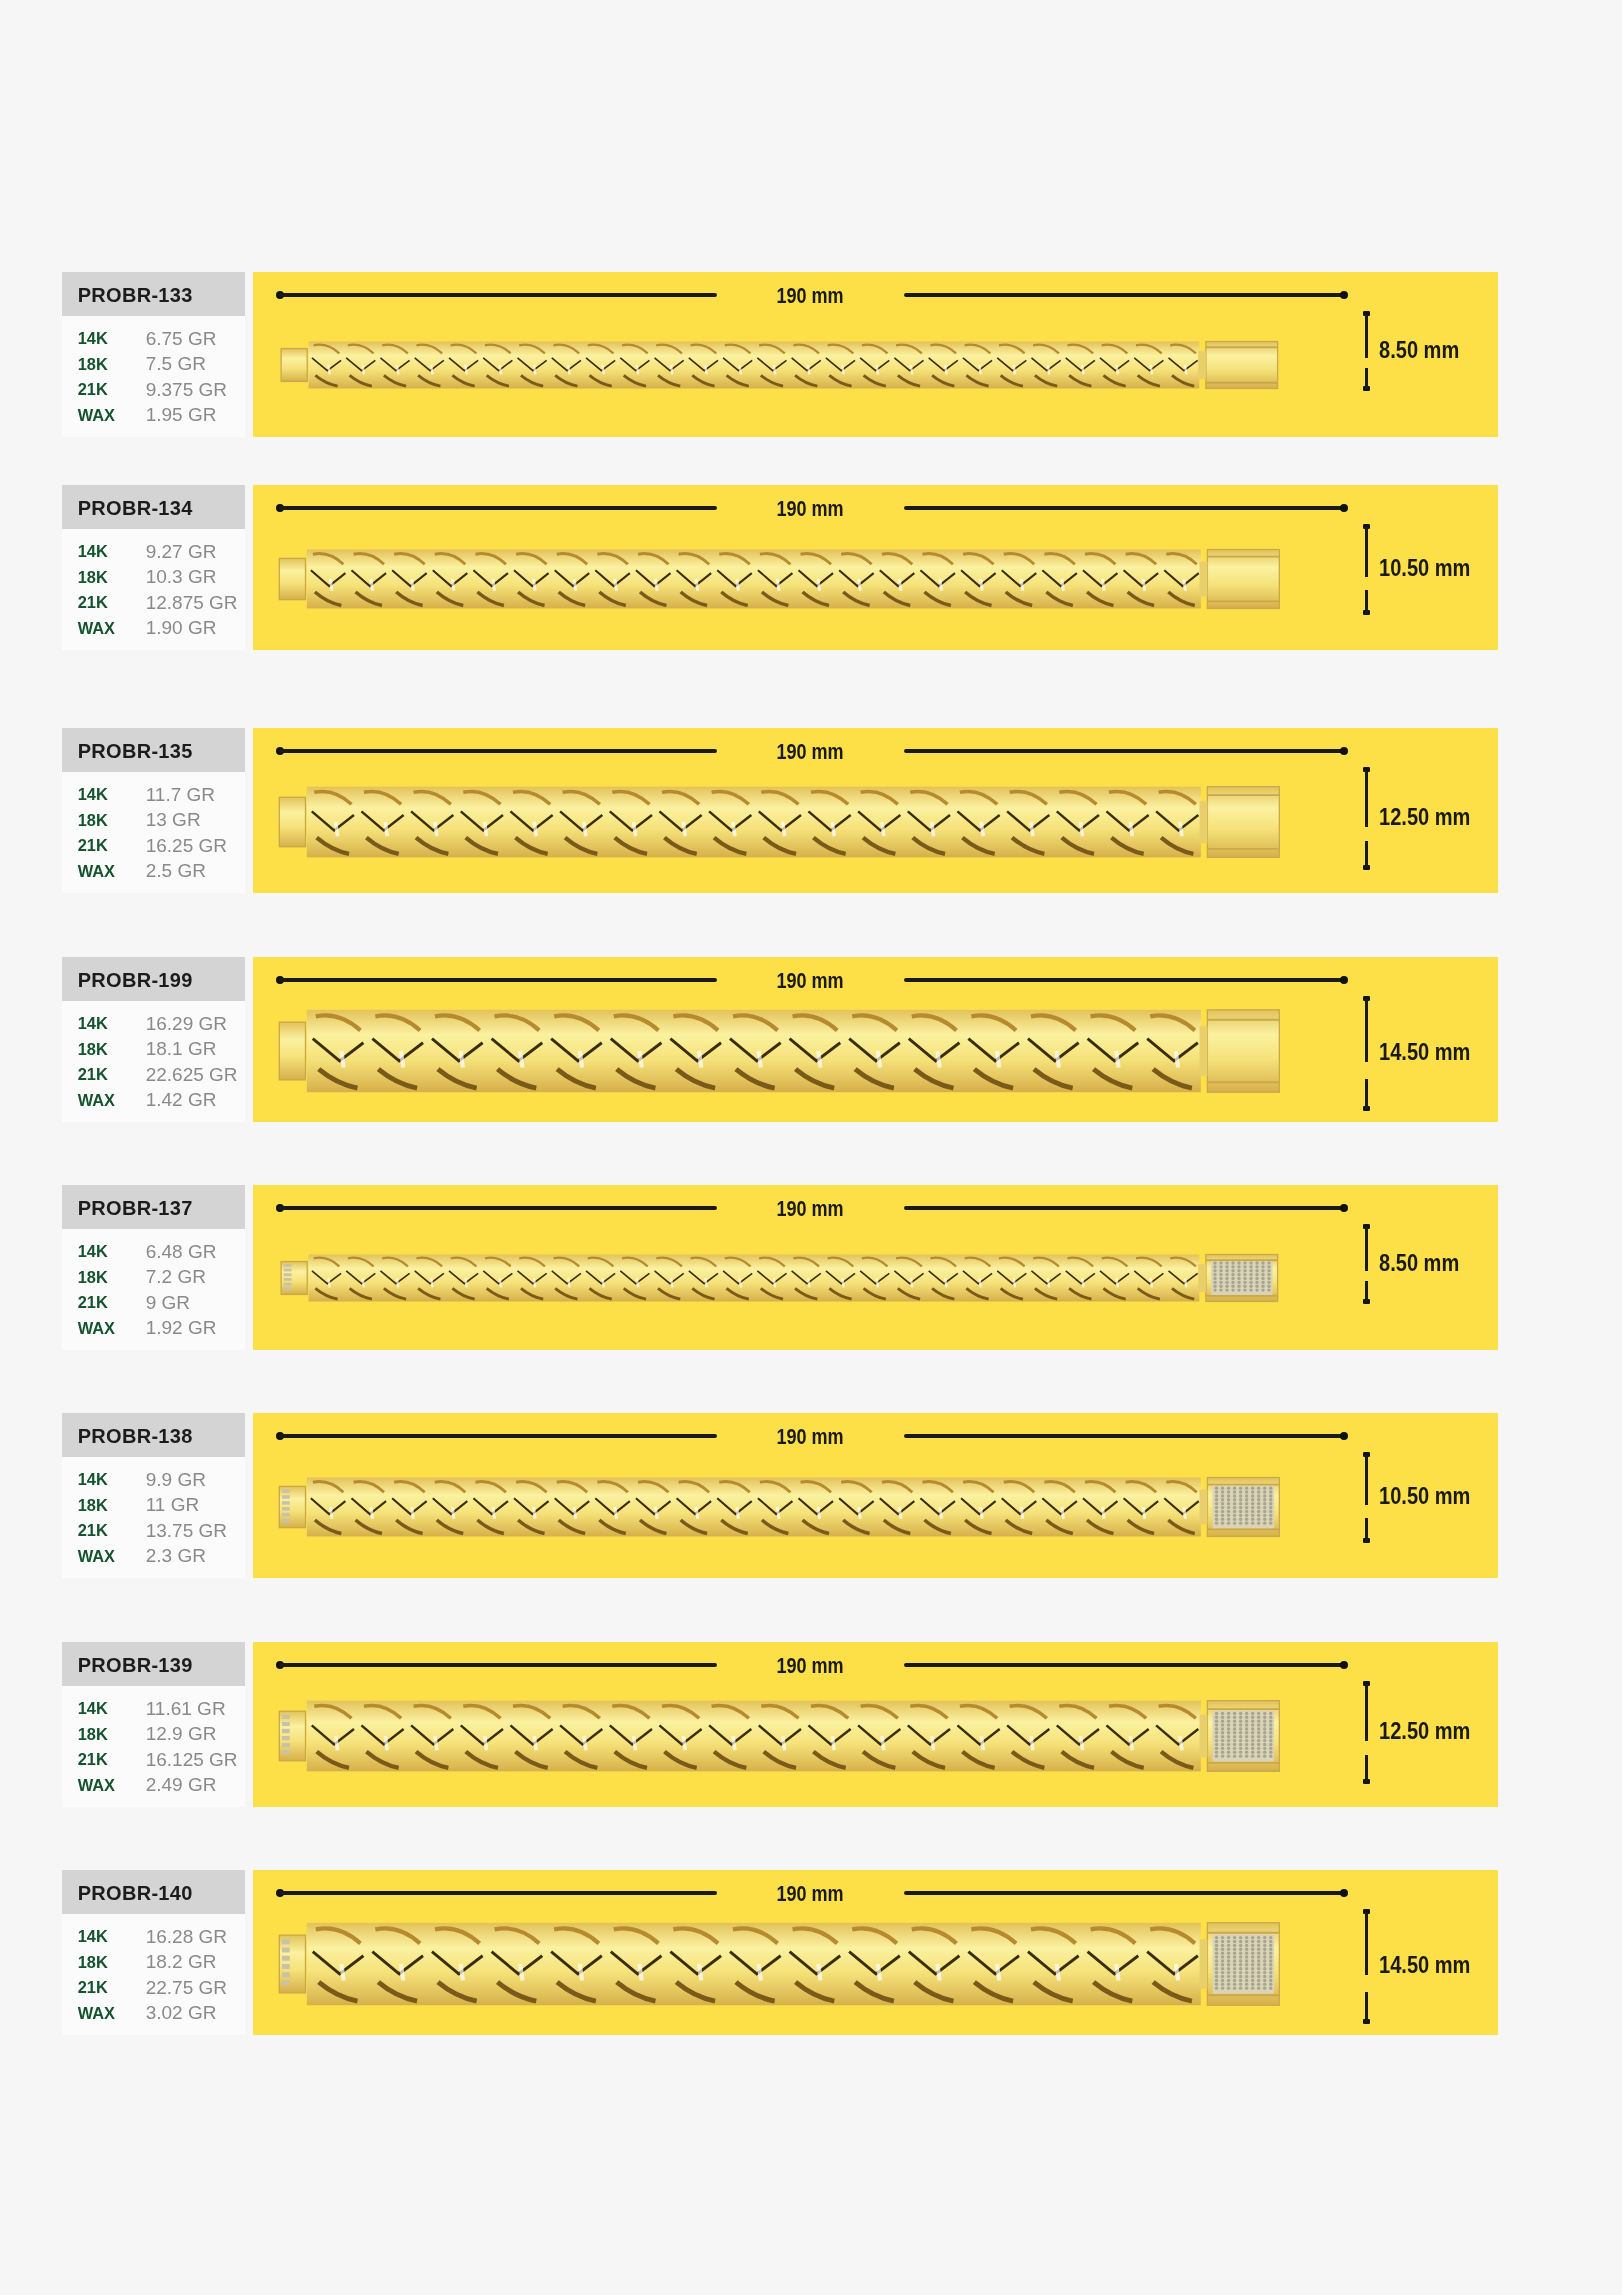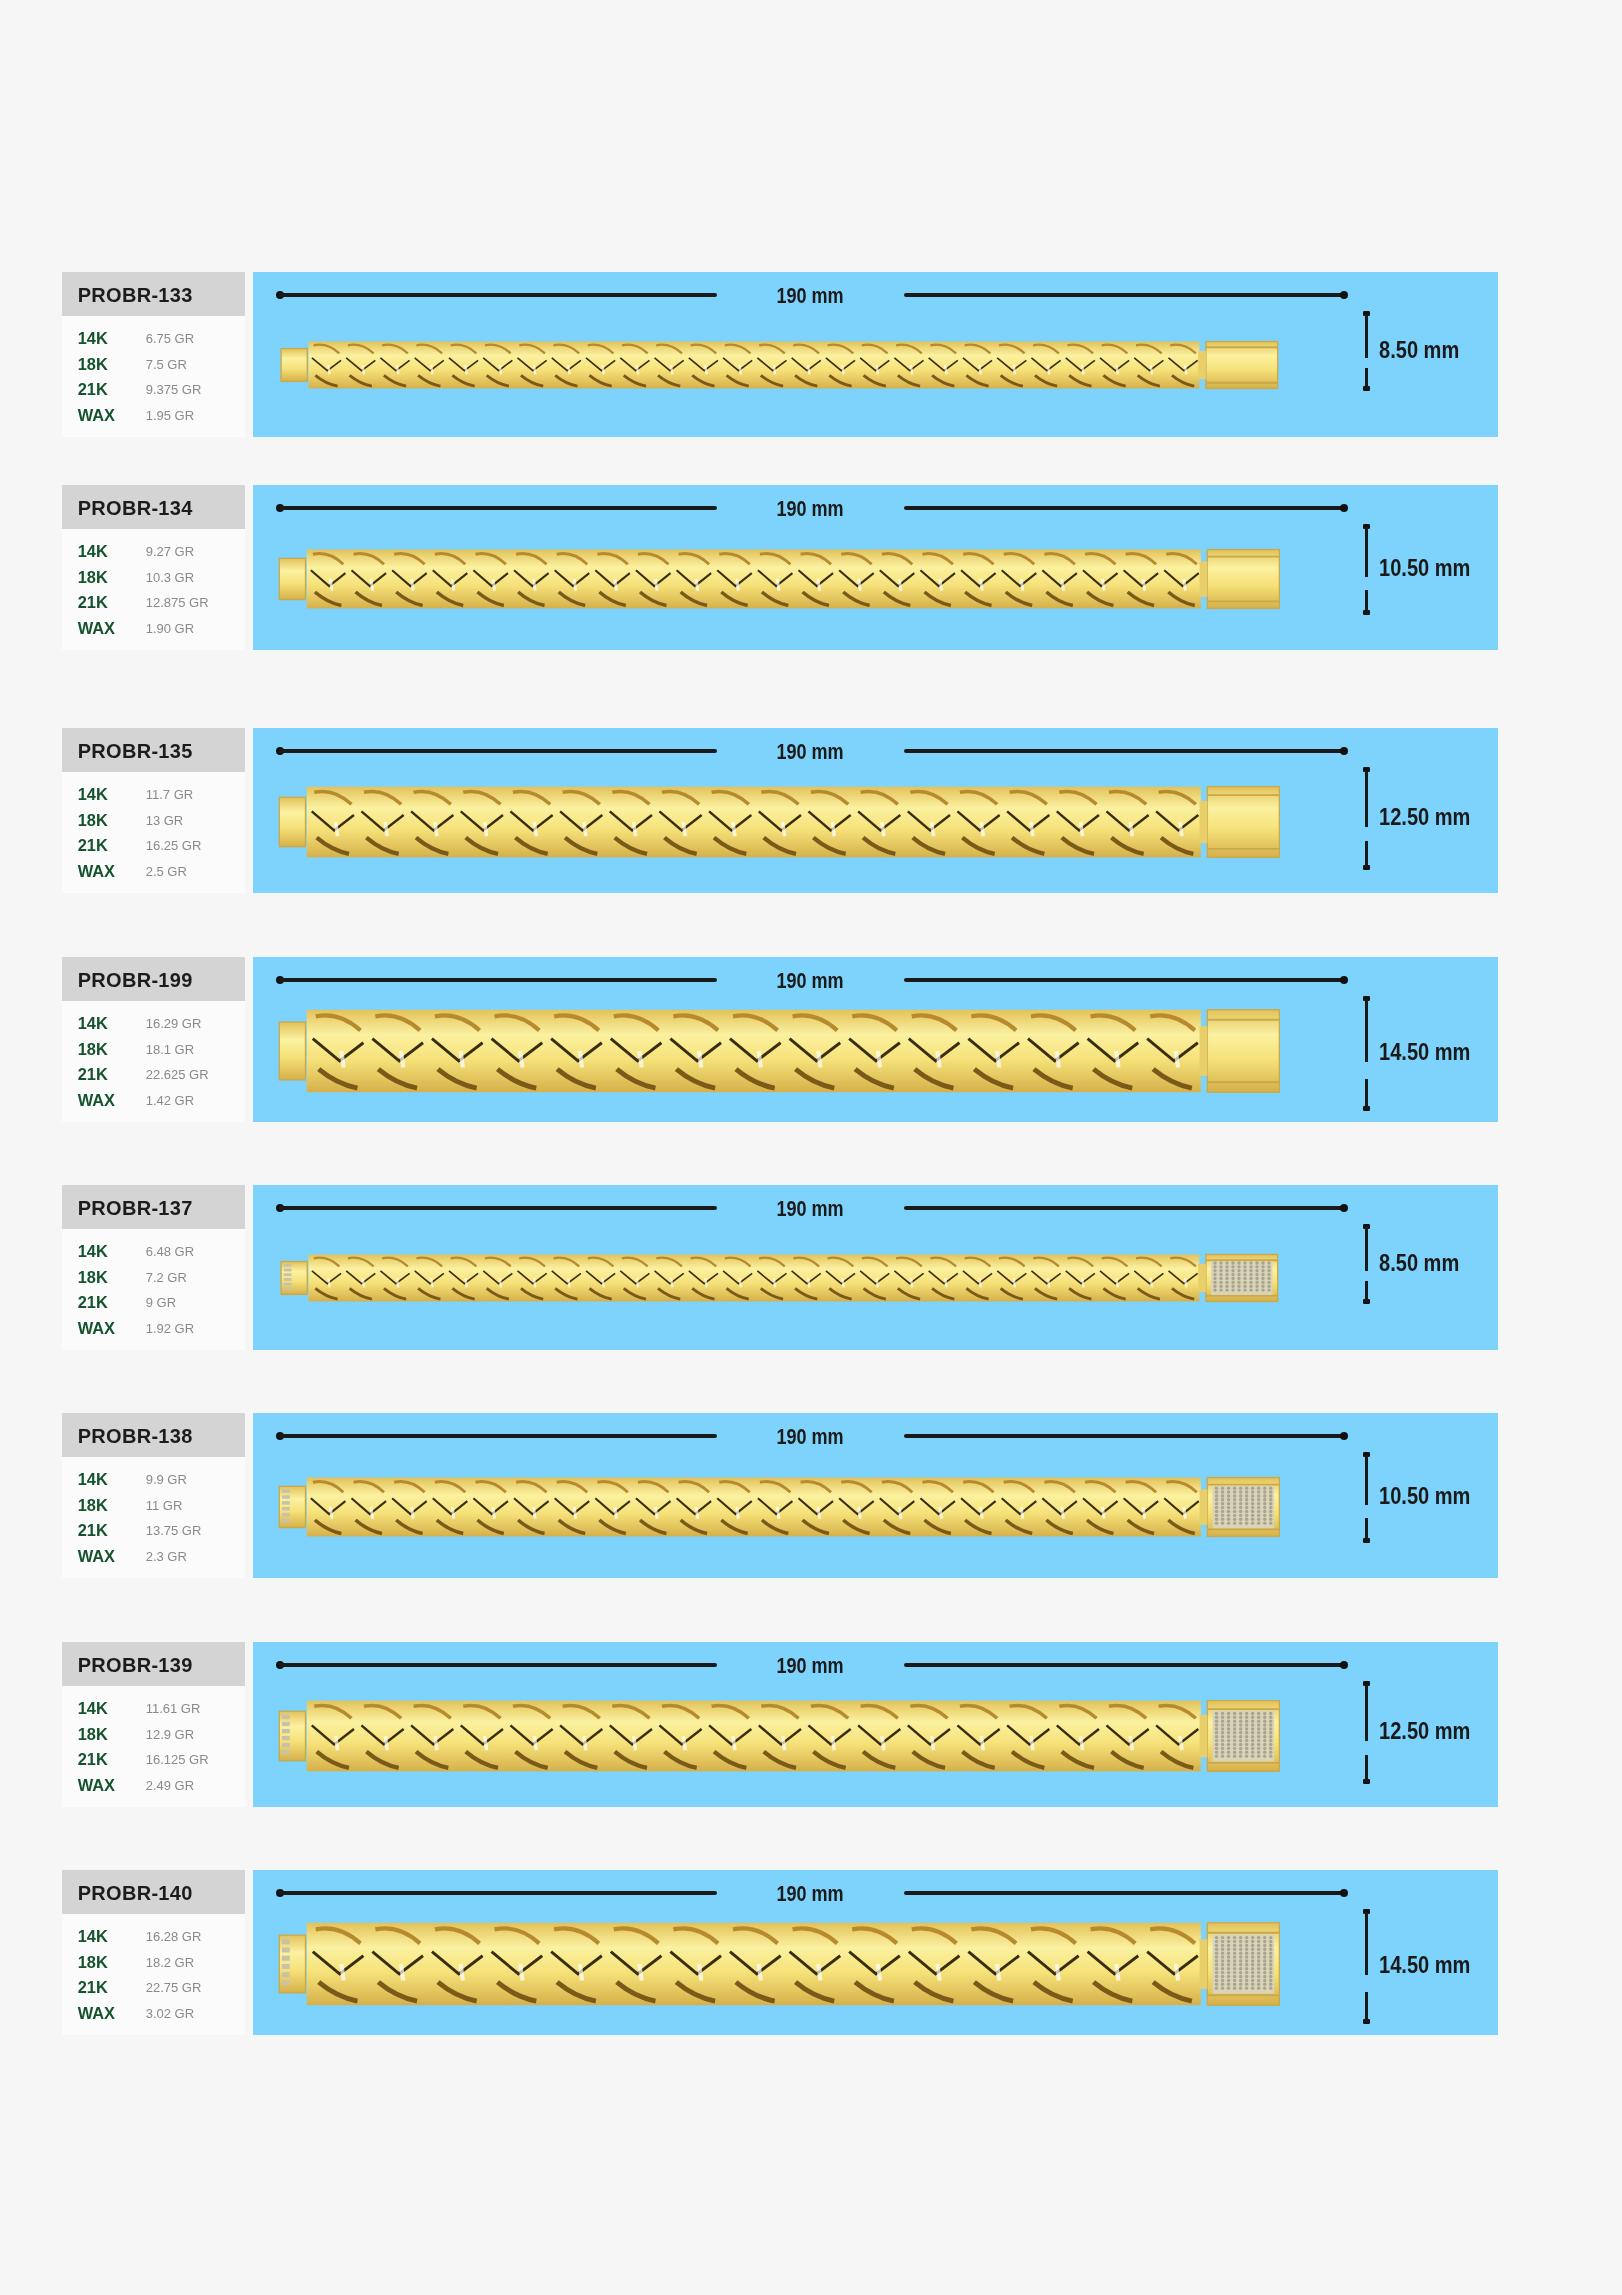--- a/index.html
+++ b/index.html
@@ -4,22 +4,22 @@
 <style>
   html,body{margin:0;padding:0;}
   body{width:1622px;height:2295px;background:#f6f6f6;position:relative;overflow:hidden;font-family:"Liberation Sans",sans-serif;}
   .row{position:absolute;left:62px;width:1436px;height:165px;}
   .left{position:absolute;left:0;top:0;width:183px;height:165px;background:#fbfbfb;}
   .code{position:absolute;left:0;top:0;width:183px;height:44px;background:#d4d4d4;}
   .code span{position:absolute;left:15.7px;top:11.8px;font-weight:bold;font-size:20px;color:#1c1c1c;letter-spacing:0.3px;}
   .specs{position:absolute;left:15.7px;top:54px;}
   .spec{height:25.5px;display:flex;align-items:center;}
   .k{width:68px;font-weight:bold;font-size:16.4px;color:#14532d;}
-  .v{font-size:13px;color:#8a8a8a;}
-  .right{position:absolute;left:191px;top:0;width:1245px;height:165px;background:#7dd3fc;}
+  .v{font-size:19px;color:#8a8a8a;}
+  .right{position:absolute;left:191px;top:0;width:1245px;height:165px;background:#fde047;}
   .len{position:absolute;left:26px;top:11px;width:1067px;height:23.6px;}
   .len .line{position:absolute;top:9.8px;height:3.9px;background:#1a1a1a;border-radius:2px;}
   .len .l1{left:0;width:438px;}
   .len .l2{left:625px;width:442px;}
   .len .dot{position:absolute;top:7.9px;width:7.9px;height:7.9px;border-radius:50%;background:#111;}
   .len .txt{position:absolute;left:438px;width:186px;top:0;text-align:center;font-weight:bold;font-size:22px;color:#1a1a1a;transform:scaleX(0.82);}
   .chain{position:absolute;left:25px;}
   .hgt{position:absolute;left:1112px;}
   .hgt .bar{position:absolute;left:0;width:3.3px;background:#1a1a1a;}
   .hgt .cap{position:absolute;left:-2px;width:7.2px;height:5.2px;background:#111;border-radius:1.3px;}

